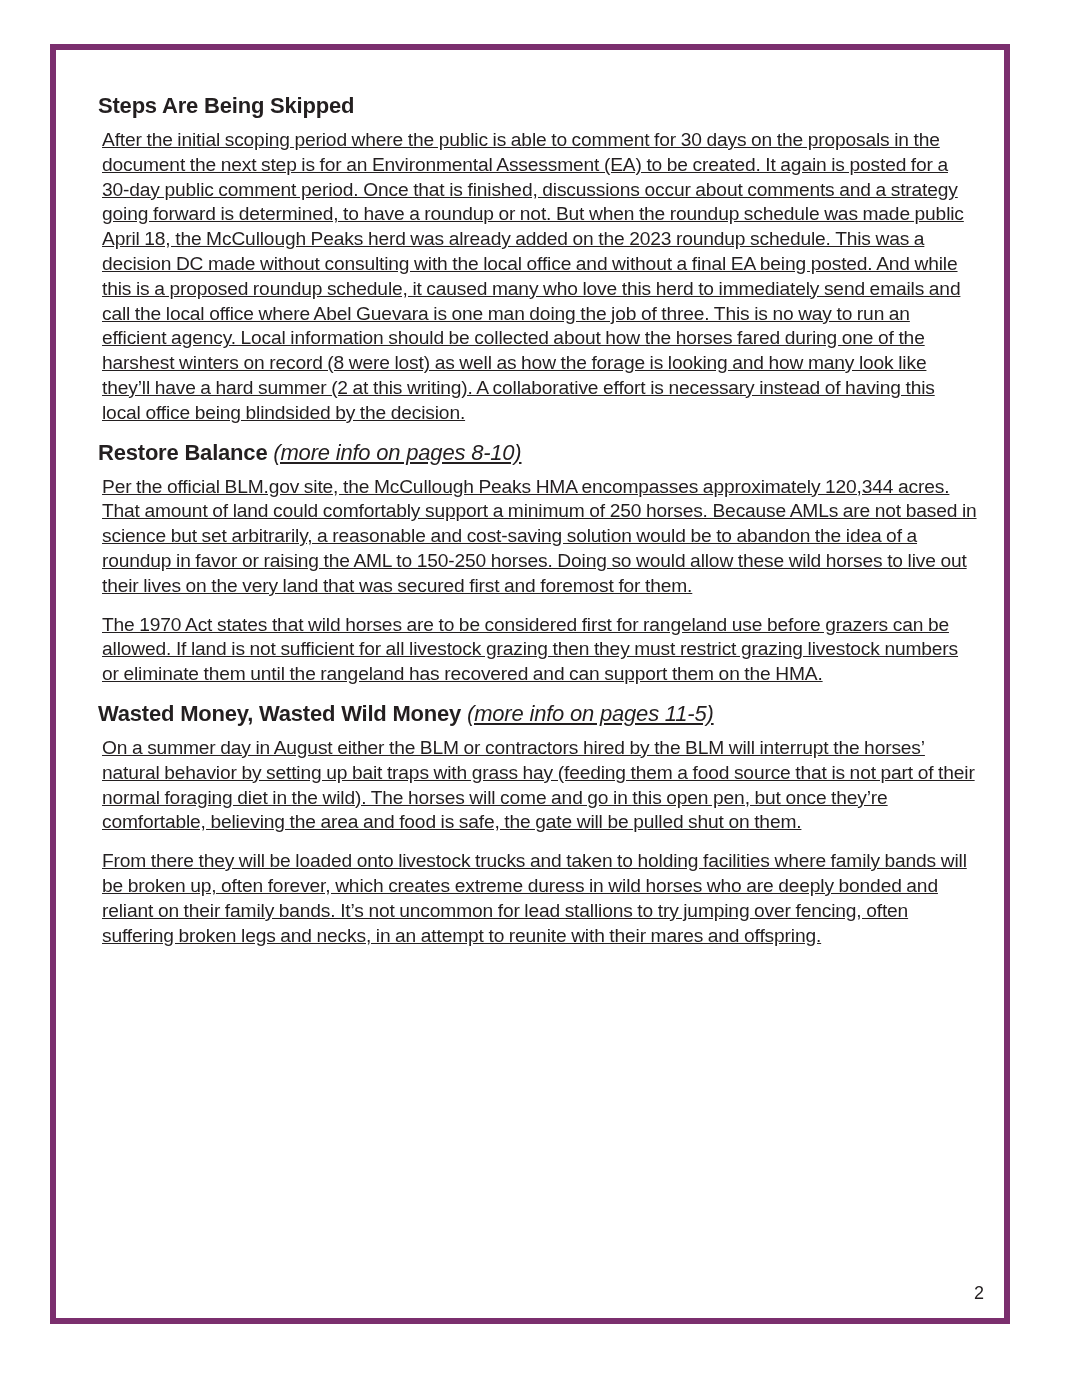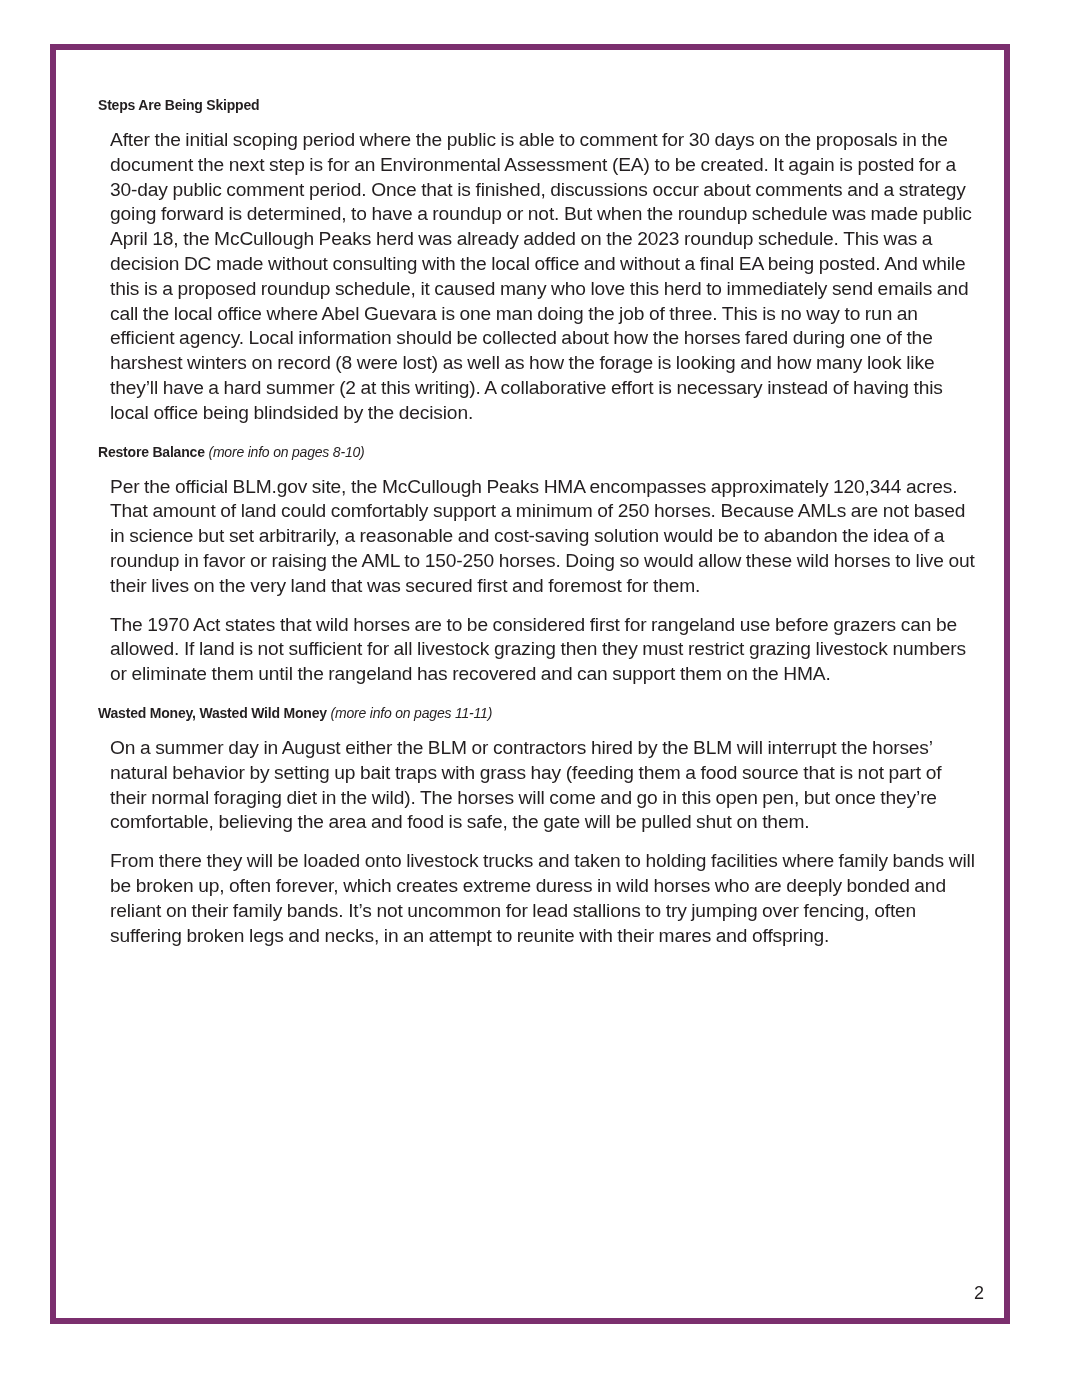--- a/index.html
+++ b/index.html
@@ -25,35 +25,37 @@
       box-sizing: content-box;
     }
     .content {
       position: absolute;
       left: 98px;
       top: 93px;
       width: 880px;
     }
     .heading {
       font-weight: bold;
-      font-size: 14px;
+      font-size: 22px;
       line-height: 25px;
       margin: 0 0 10px 0;
       letter-spacing: -0.2px;
     }
     .heading .note {
       font-weight: normal;
       font-style: italic;
+      text-decoration: underline;
     }
     .para {
       font-size: 19.2px;
       line-height: 24.8px;
-      margin: 0 0 14px 12px;
+      margin: 0 0 14px 4px;
       letter-spacing: -0.15px;
       word-spacing: -0.5px;
+      text-decoration: underline;
     }
     .page-number {
       position: absolute;
       left: 974px;
       top: 1283px;
       font-size: 18px;
       font-family: "Liberation Sans Narrow", "Liberation Sans", sans-serif;
     }
   </style>
 </head>
@@ -68,20 +70,20 @@
     <p class="para">After the initial scoping period where the public is able to comment for 30 days on the proposals in the document the next step is for an Environmental Assessment (EA) to be created. It again is posted for a 30-day public comment period. Once that is finished, discussions occur about comments and a strategy going forward is determined, to have a roundup or not. But when the roundup schedule was made public April 18, the McCullough Peaks herd was already added on the 2023 roundup schedule. This was a decision DC made without consulting with the local office and without a final EA being posted. And while this is a proposed roundup schedule, it caused many who love this herd to immediately send emails and call the local office where Abel Guevara is one man doing the job of three.  This is no way to run an efficient agency. Local information should be collected about how the horses fared during one of the harshest winters on record (8 were lost) as well as how the forage is looking and  how many look like they’ll have a hard summer (2 at this writing). A collaborative effort is necessary instead of having this local office being blindsided by the decision.</p>
   </section>
 
   <section>
     <h2 class="heading"><span>Restore Balance</span> <span class="note">(more info on pages 8-10)</span></h2>
     <p class="para">Per the official BLM.gov site, the McCullough Peaks HMA encompasses approximately 120,344 acres. That amount of land could comfortably support a minimum of 250 horses. Because AMLs are not based in science but set arbitrarily, a reasonable and cost-saving solution would be to abandon the idea of a roundup in favor or raising the AML to 150-250 horses. Doing so would allow these wild horses to live out their lives on the very land that was secured first and foremost for them.</p>
     <p class="para">The 1970 Act states that wild horses are to be considered first for rangeland use before grazers can be allowed. If land is not sufficient for all livestock grazing then they must restrict grazing livestock numbers or eliminate them until the rangeland has recovered and can support them on the HMA.</p>
   </section>
 
   <section>
-    <h2 class="heading"><span>Wasted Money, Wasted Wild Money</span> <span class="note">(more info on pages 11-11)</span></h2>
+    <h2 class="heading"><span>Wasted Money, Wasted Wild Money</span> <span class="note">(more info on pages 11-5)</span></h2>
     <p class="para">On a summer day in August either the BLM or contractors hired by the BLM will interrupt the horses’ natural behavior by setting up bait traps with grass hay (feeding them a food source that is not part of their normal foraging diet in the wild). The horses will come and go in this open pen, but once they’re comfortable, believing the area and food is safe, the gate will be pulled shut on them.</p>
     <p class="para">From there they will be loaded onto livestock trucks and taken to holding facilities where family bands will be broken up, often forever, which creates extreme duress in wild horses who are deeply bonded and reliant on their family bands. It’s not uncommon for lead stallions to try jumping over fencing, often suffering broken legs and necks, in an attempt to reunite with their mares and offspring.</p>
   </section>
 
 </div>
 
 <div class="page-number">2</div>
 
 </body></html>

